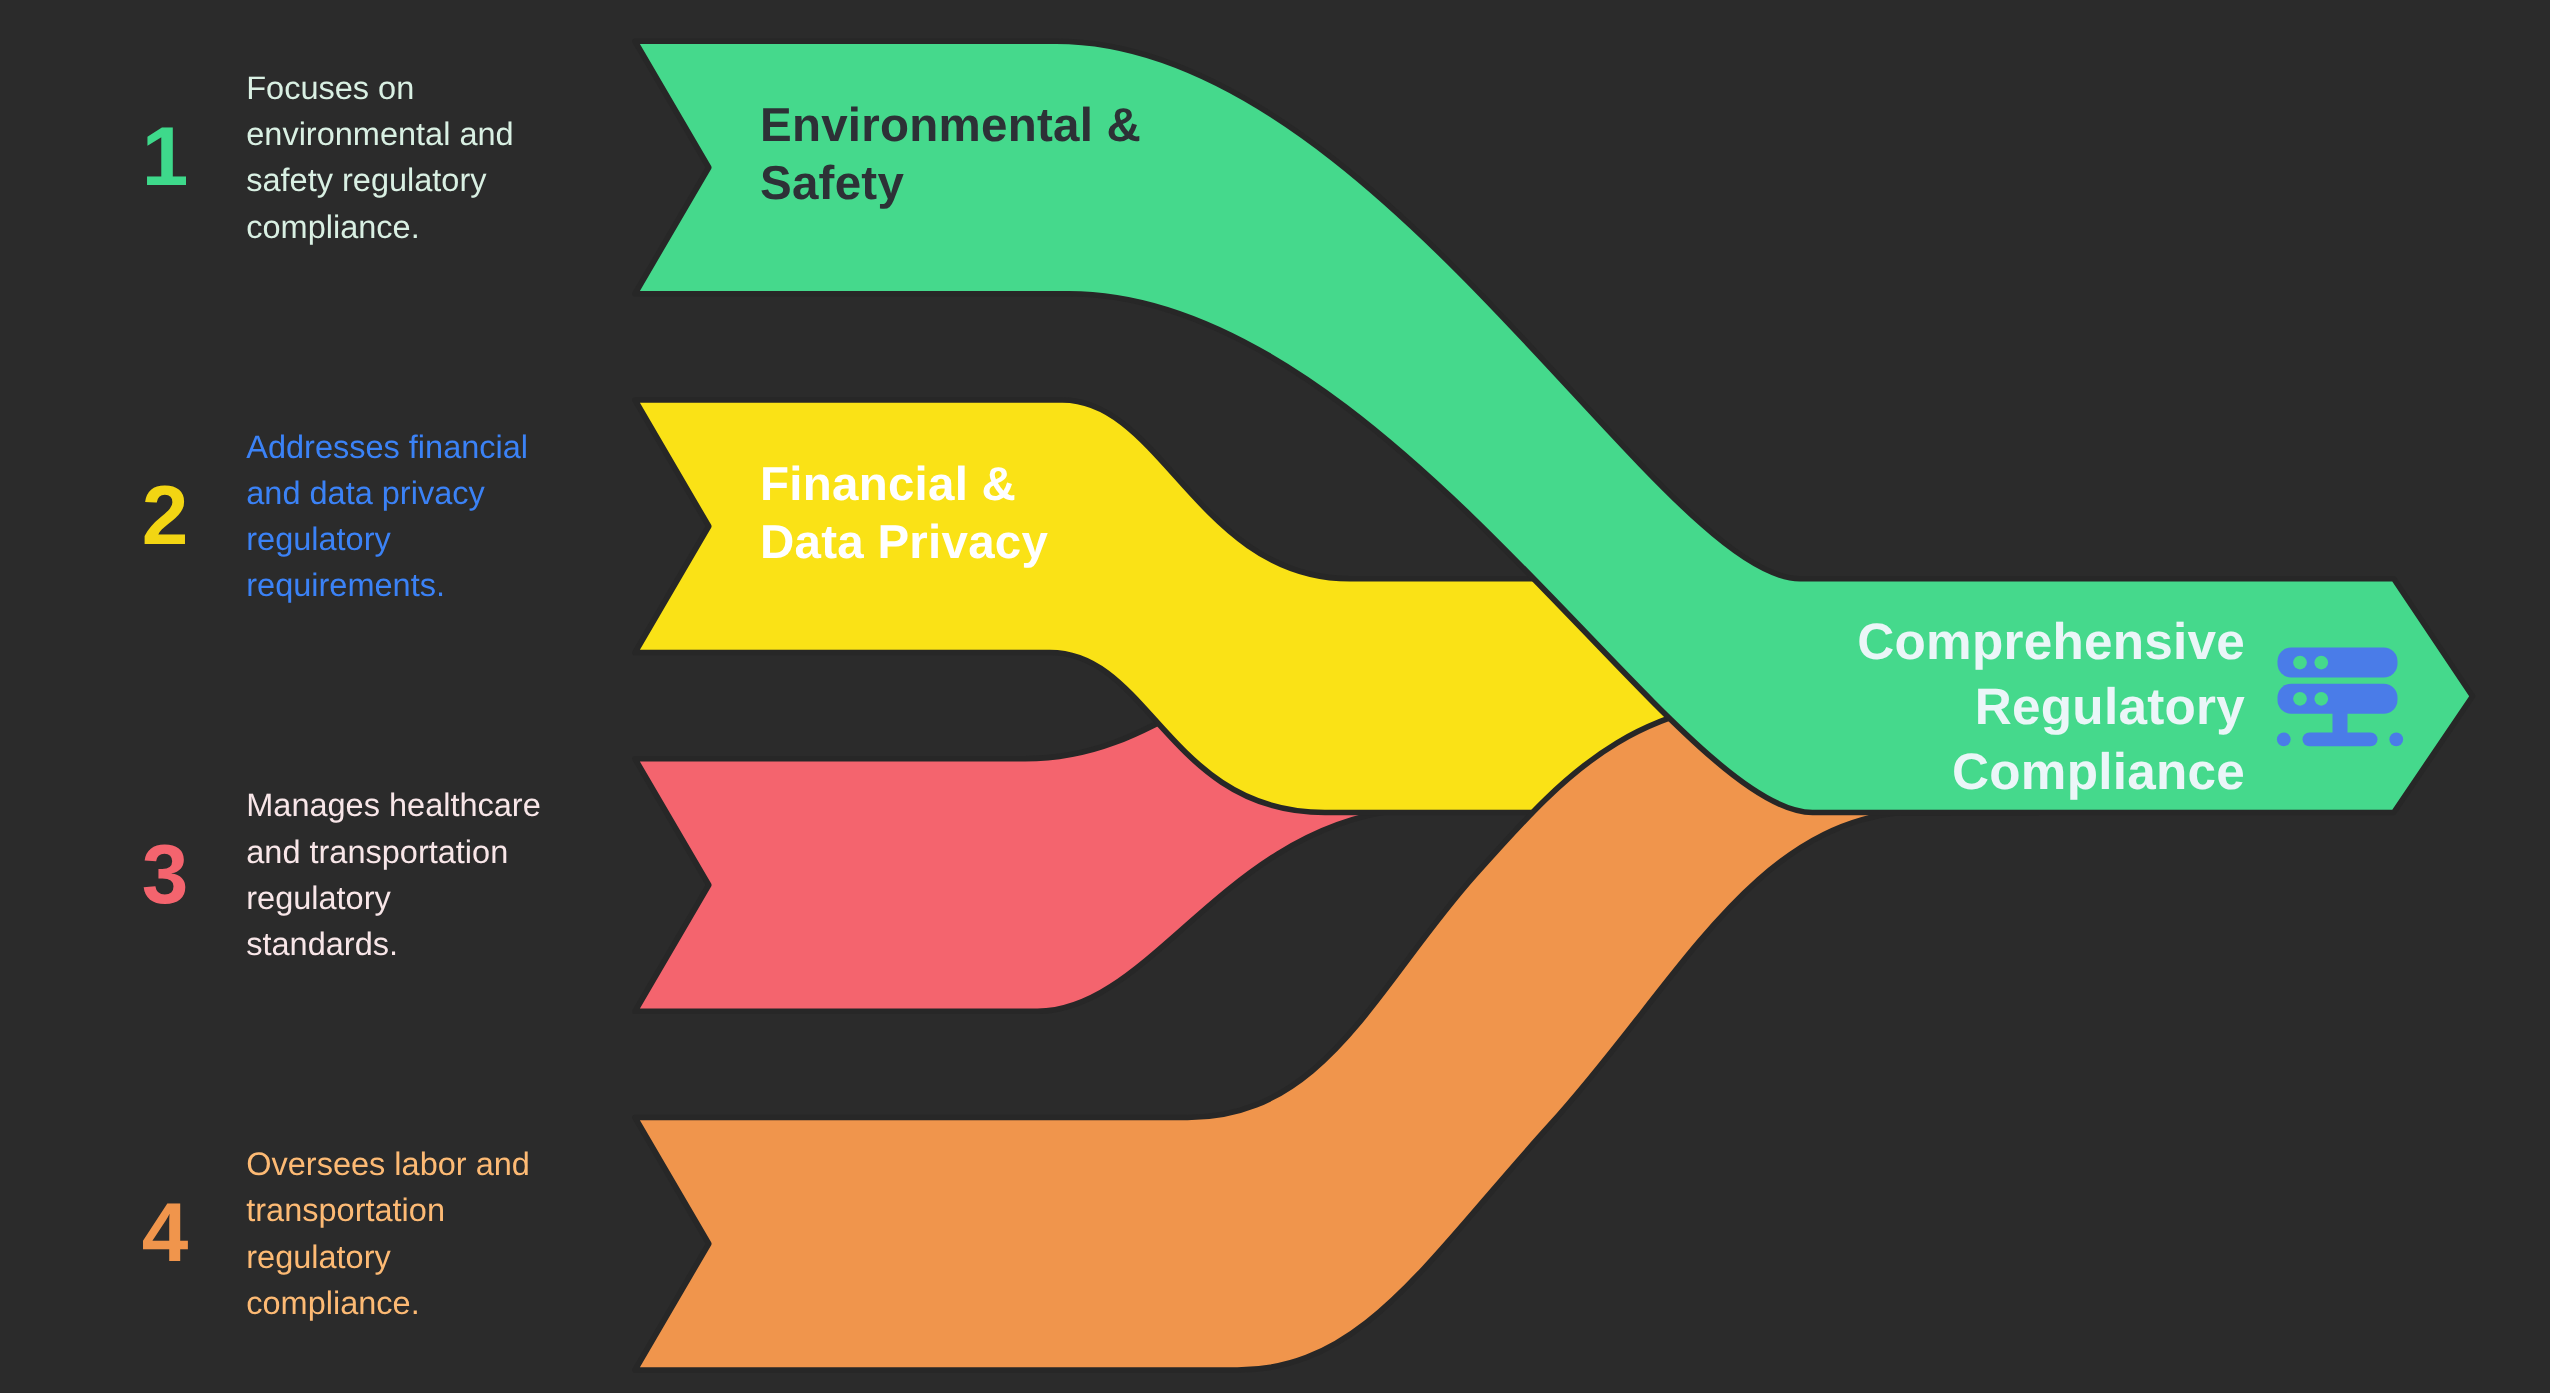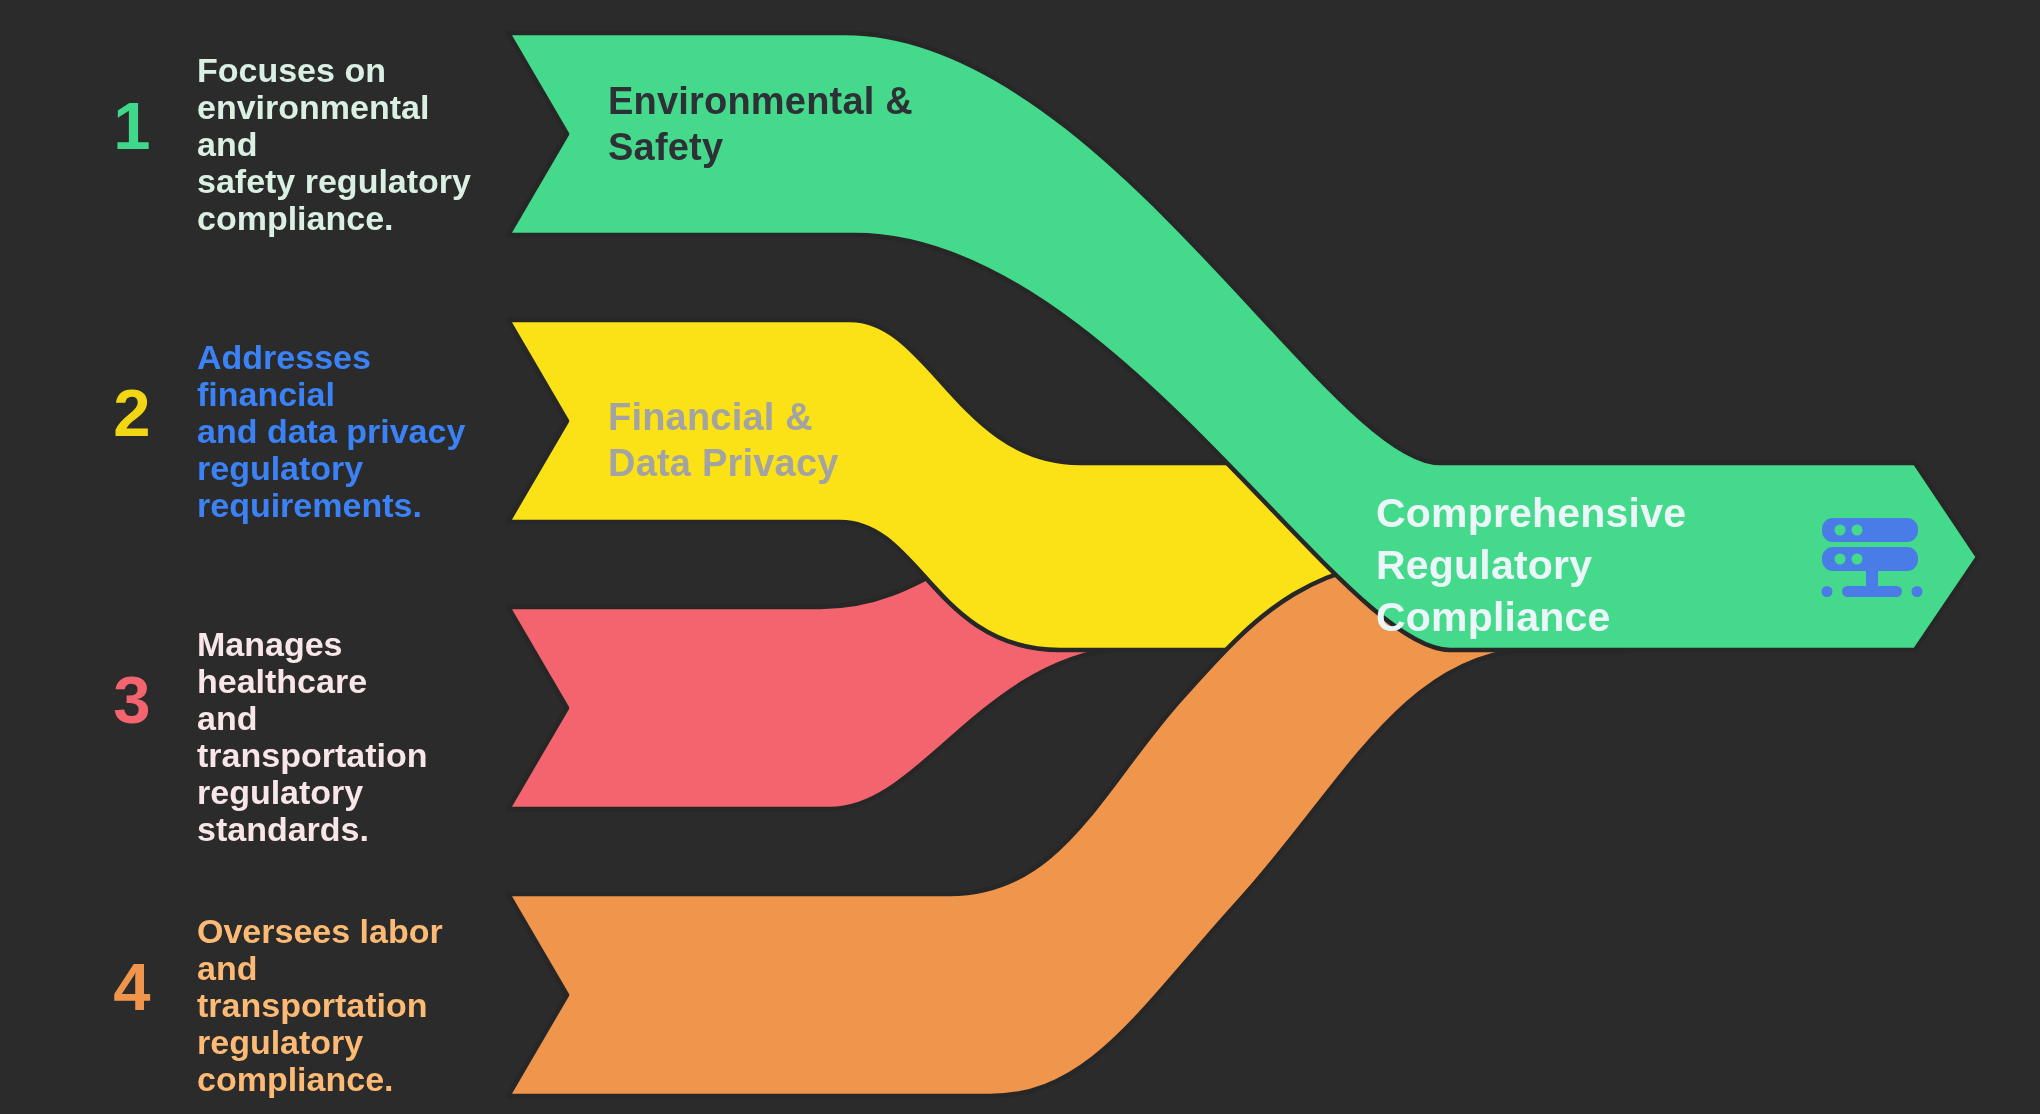--- a/index.html
+++ b/index.html
@@ -12,31 +12,31 @@
   }
   #ribbons{position:absolute;left:0;top:0;}
   .pre{white-space:pre-line;}
   .num{
     position:absolute;left:98px;width:68px;
     font-size:67px;font-weight:700;line-height:67px;
     text-align:center;
   }
   .desc{
     position:absolute;left:197px;width:285px;
-    font-size:34px;line-height:37px;font-weight:700;
+    font-size:26px;line-height:37px;font-weight:400;
   }
   .band-label{
     position:absolute;left:608px;width:560px;
     font-size:38px;font-weight:700;line-height:46px;
     letter-spacing:0.2px;
   }
   .result-label{
     position:absolute;right:244px;top:487px;width:420px;
     font-size:41px;font-weight:700;line-height:52px;
-    letter-spacing:0.2px;
+    text-align:right;letter-spacing:0.2px;
   }
   #result-icon{position:absolute;left:1820px;top:514px;}
   
   .num.s1{top:92px;}  .num.s2{top:379px;}  .num.s3{top:666px;}  .num.s4{top:953px;}
   .desc.s1{top:52px;} .desc.s2{top:339px;} .desc.s3{top:626px;} .desc.s4{top:913px;}
   .band-label.s1{top:78px;} .band-label.s2{top:365px;} .band-label.s3{top:652px;} .band-label.s4{top:939px;}
 </style>
 </head>
 <body>
 
@@ -76,21 +76,21 @@
 and transportation
 regulatory
 standards.</div>
   <div class="desc pre s4" style="color: #fdba74;">Oversees labor and
 transportation
 regulatory
 compliance.</div>
 
   <div class="band-label pre s1" style="color: rgb(45, 49, 54);">Environmental &amp;
 Safety</div>
-  <div class="band-label pre s2" style="color: #a3a3a3; margin-top: 29px;">Financial &amp;
+  <div class="band-label pre s2" style="color: #ffffff;">Financial &amp;
 Data Privacy</div>
 
   <div class="result-label pre" style="color: rgb(235, 246, 248);">Comprehensive
 Regulatory
 Compliance</div>
 
   <svg id="result-icon" width="104" height="88" viewBox="0 0 104 88">
     <g fill="#4a7ce8">
       <rect x="2" y="4" width="96" height="24" rx="11"></rect>
       <rect x="2" y="33" width="96" height="24" rx="11"></rect>

